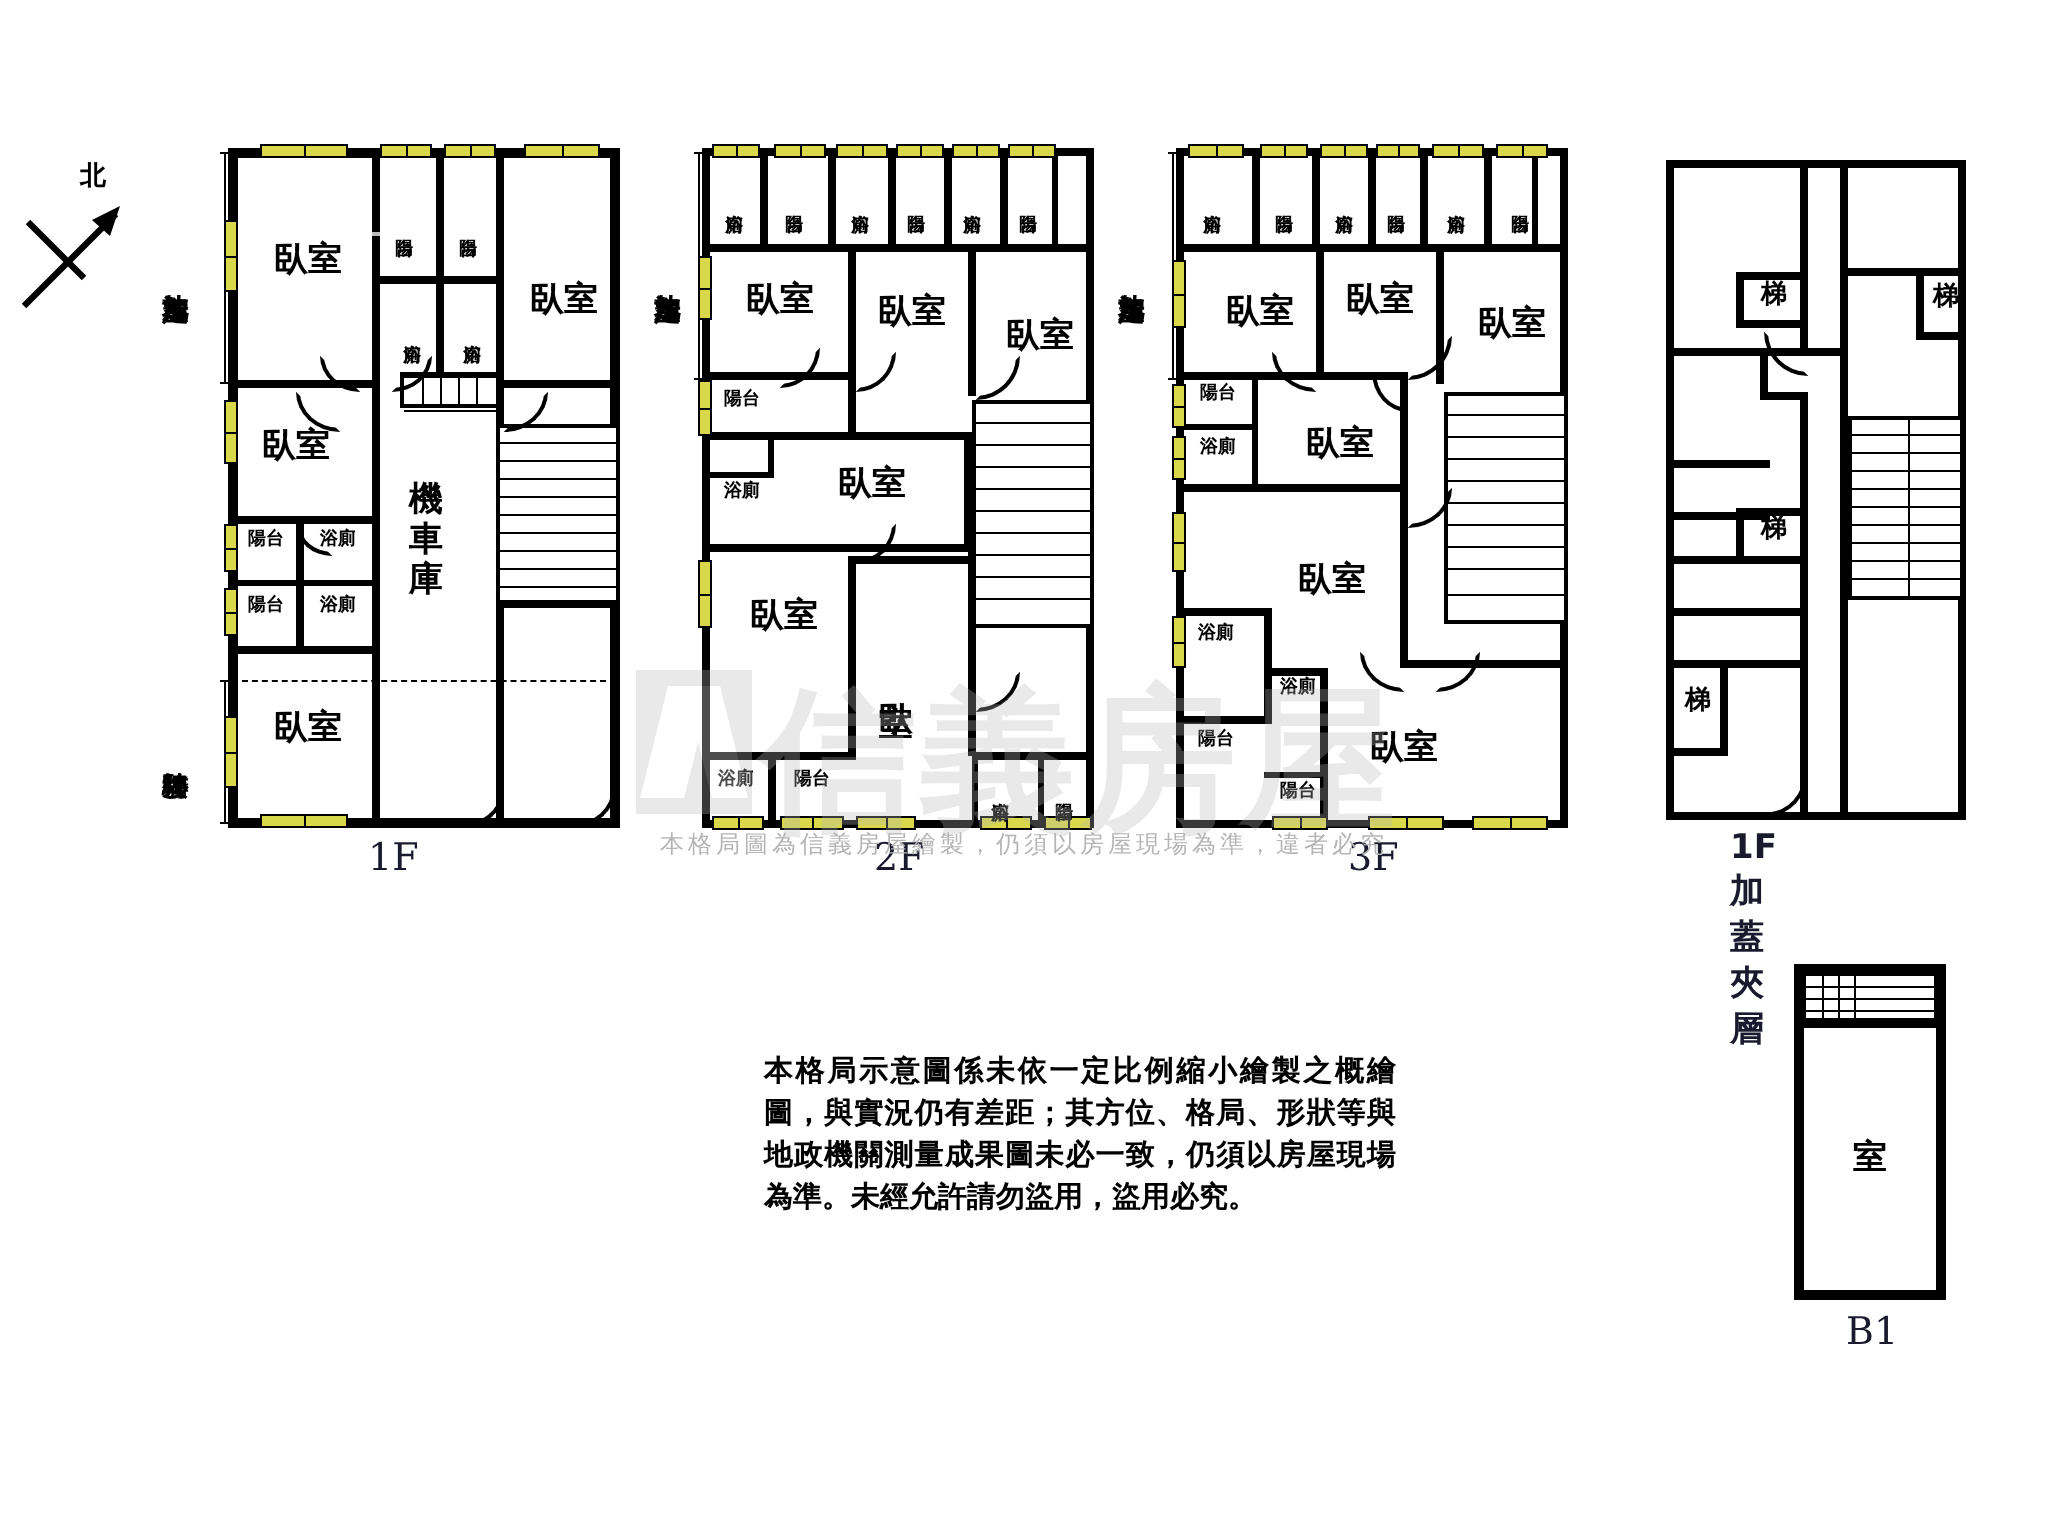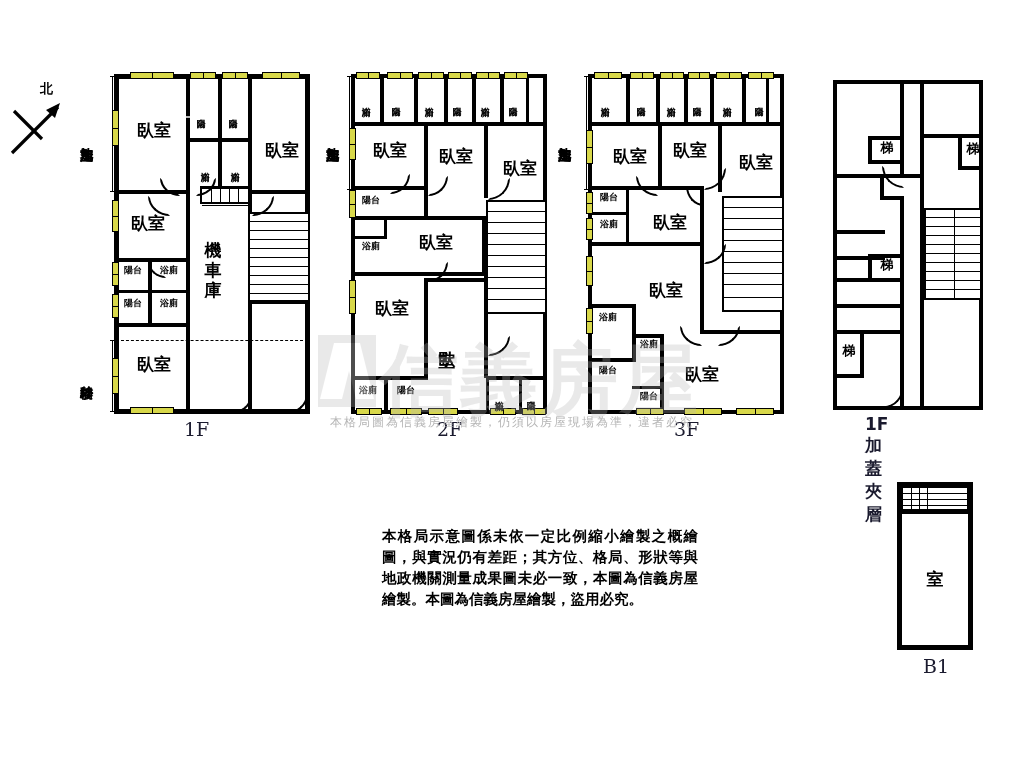--- a/index.html
+++ b/index.html
@@ -445,13 +445,13 @@
   <div class="lbl lg" style="left:921px;top:571px;width:28px;">室</div>
   <div class="floorname" style="left:923px;top:655px;">B1</div>
 </div>
 
 <div id="watermark">
   <div id="wmMark"></div>
   <div id="wmText">信義房屋</div>
 </div>
 <div id="wmLine">本格局圖為信義房屋繪製，仍須以房屋現場為準，違者必究</div>
 
-<div id="disclaimer">本格局示意圖係未依一定比例縮小繪製之概繪圖，與實況仍有差距；其方位、格局、形狀等與地政機關測量成果圖未必一致，本圖為信義房屋繪製。本圖為信義房屋繪製，盜用必究。</div>
+<div id="disclaimer">本格局示意圖係未依一定比例縮小繪製之概繪圖，與實況仍有差距；其方位、格局、形狀等與地政機關測量成果圖未必一致，仍須以房屋現場為準。未經允許請勿盜用，盜用必究。</div>
 
 </body></html>

